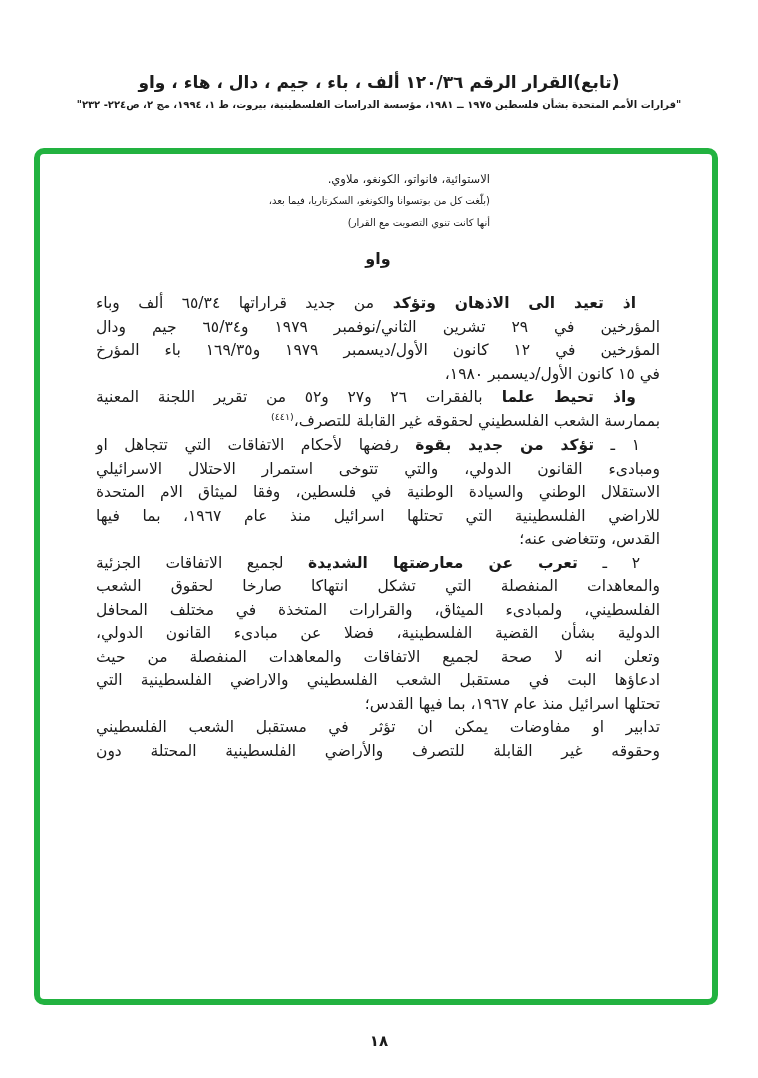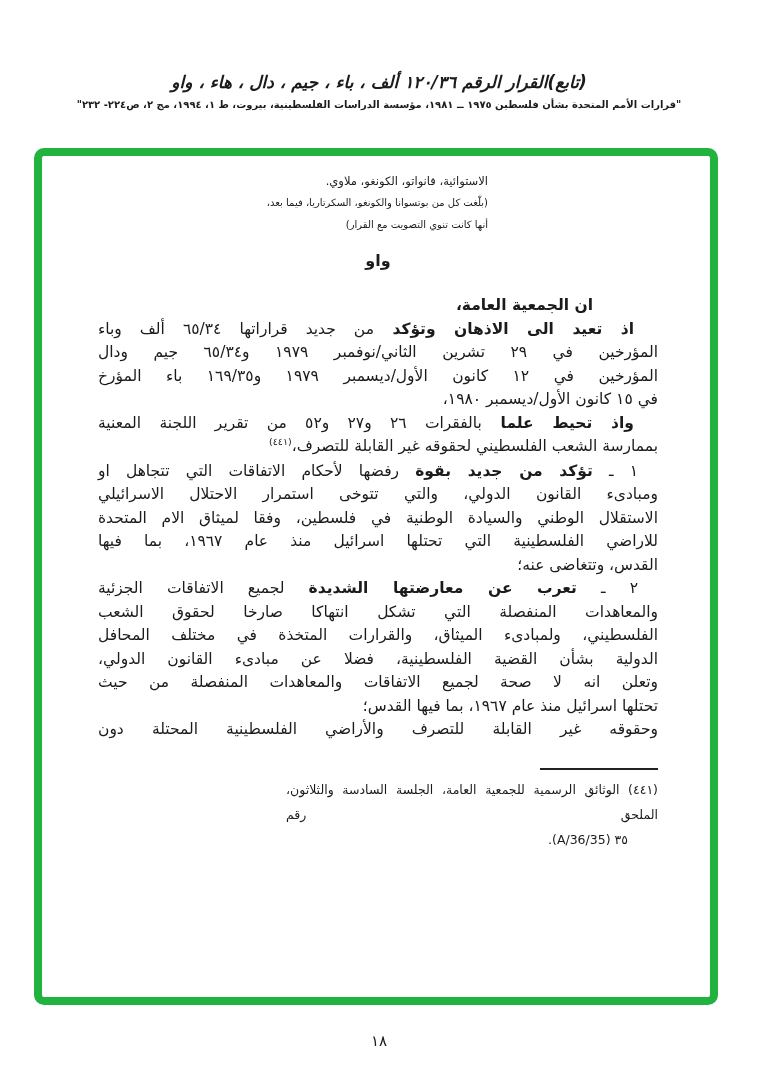--- a/index.html
+++ b/index.html
@@ -7,27 +7,27 @@
     position:relative;
     width:758px;height:1078px;
     background:#ffffff;
     direction:rtl;
     font-family:"DejaVu Sans",sans-serif;
     color:#1b1b1b;
     overflow:hidden;
   }
   
   .header{position:absolute;top:72px;left:0;width:758px;text-align:center;}
-  .title{font-size:17px;font-weight:bold;letter-spacing:0.5px;font-style:italic;}
+  .title{font-size:17px;font-weight:bold;letter-spacing:0.5px;}
   .source{margin-top:7px;font-size:10px;font-weight:bold;white-space:nowrap;}
   
   .green-frame{
     position:absolute;left:34px;top:148px;
     width:684px;height:857px;
-    border:8px solid #0ea5e9;border-radius:10px;
+    border:6px solid #0ea5e9;border-radius:10px;
     box-sizing:border-box;
   }
   .content{padding:14px 52px 0 56px;}
   
   .continuation{margin-left:0;margin-right:170px;text-align:right;}
   .cont-line{white-space:nowrap;line-height:22px;}
   .cont-main{font-size:11.5px;}
   .cont-small{font-size:10px;}
   
   .section-heading{margin-top:12px;text-align:center;font-weight:bold;font-size:16px;line-height:26px;}
@@ -39,66 +39,60 @@
   .bline b{font-weight:bold;}
   .sup{font-size:9.5px;position:relative;top:-6px;}
   
   .footnote{margin-top:26px;font-size:12.5px;}
   .footnote-rule{width:118px;height:2px;background:#222;margin-bottom:7px;}
   .fline{line-height:25px;}
   .fline.lastline{padding-left:0;padding-right:30px;}
   .footnote-block{width:372px;}
   
   .page-number{position:absolute;top:1032px;left:0;width:758px;text-align:center;
-    font-size:15px;font-weight:normal;}
+    font-size:15px;font-weight:bold;}
 </style>
 </head>
 <body>
 
 <div class="page" style="color: rgb(27, 27, 27);">
 
   <div class="header">
     <div class="title">(تابع)القرار الرقم ١٢٠/٣٦ ألف ، باء ، جيم ، دال ، هاء ، واو</div>
     <div class="source">"قرارات الأمم المتحدة بشأن فلسطين ١٩٧٥ ــ ١٩٨١، مؤسسة الدراسات الفلسطينية، بيروت، ط ١، ١٩٩٤، مج ٢، ص٢٢٤- ٢٣٢"</div>
   </div>
 
   <div class="green-frame" style="border-color: rgb(34, 178, 64);">
     <div class="content">
       <div class="continuation">
           <div class="cont-line cont-main">الاستوائية، فانواتو، الكونغو، ملاوي.</div>
           <div class="cont-line cont-small">(بلّغت كل من بوتسوانا والكونغو، السكرتاريا، فيما بعد،</div>
           <div class="cont-line cont-small">أنها كانت تنوي التصويت مع القرار)</div>
         </div>
       <div class="section-heading">واو</div>
       <div class="body-lines">
-          <div class="bline lastline" style="padding-right: 65px;"><b>ان الجمعية العامة،</b></div>
           <div class="bline jline" style="padding-right: 24px;"><b>اذ تعيد الى الاذهان وتؤكد </b><span>من جديد قراراتها ٦٥/٣٤ ألف وباء</span></div>
           <div class="bline jline"><span>المؤرخين في ٢٩ تشرين الثاني/نوفمبر ١٩٧٩ و٦٥/٣٤ جيم ودال</span></div>
           <div class="bline jline"><span>المؤرخين في ١٢ كانون الأول/ديسمبر ١٩٧٩ و١٦٩/٣٥ باء المؤرخ</span></div>
           <div class="bline lastline"><span>في ١٥ كانون الأول/ديسمبر ١٩٨٠،</span></div>
           <div class="bline jline" style="padding-right: 24px;"><b>واذ تحيط علما </b><span>بالفقرات ٢٦ و٢٧ و٥٢ من تقرير اللجنة المعنية</span></div>
           <div class="bline lastline"><span>بممارسة الشعب الفلسطيني لحقوقه غير القابلة للتصرف،</span><span class="sup">(٤٤١)</span></div>
           <div class="bline jline" style="padding-right: 20px;"><span>١ ـ </span><b>تؤكد من جديد بقوة</b><span> رفضها لأحكام الاتفاقات التي تتجاهل او</span></div>
           <div class="bline jline"><span>ومبادىء القانون الدولي، والتي تتوخى استمرار الاحتلال الاسرائيلي</span></div>
           <div class="bline jline"><span>الاستقلال الوطني والسيادة الوطنية في فلسطين، وفقا لميثاق الام المتحدة</span></div>
           <div class="bline jline"><span>للاراضي الفلسطينية التي تحتلها اسرائيل منذ عام ١٩٦٧، بما فيها</span></div>
           <div class="bline lastline"><span>القدس، وتتغاضى عنه؛</span></div>
           <div class="bline jline" style="padding-right: 20px;"><span>٢ ـ </span><b>تعرب عن معارضتها الشديدة</b><span> لجميع الاتفاقات الجزئية</span></div>
           <div class="bline jline"><span>والمعاهدات المنفصلة التي تشكل انتهاكا صارخا لحقوق الشعب</span></div>
           <div class="bline jline"><span>الفلسطيني، ولمبادىء الميثاق، والقرارات المتخذة في مختلف المحافل</span></div>
           <div class="bline jline"><span>الدولية بشأن القضية الفلسطينية، فضلا عن مبادىء القانون الدولي،</span></div>
           <div class="bline jline"><span>وتعلن انه لا صحة لجميع الاتفاقات والمعاهدات المنفصلة من حيث</span></div>
+          <div class="bline jline"><span>ادعاؤها البت في مستقبل الشعب الفلسطيني والاراضي الفلسطينية التي</span></div>
           <div class="bline lastline"><span>تحتلها اسرائيل منذ عام ١٩٦٧، بما فيها القدس؛</span></div>
+          <div class="bline jline"><span>تدابير او مفاوضات يمكن ان تؤثر في مستقبل الشعب الفلسطيني</span></div>
           <div class="bline jline"><span>وحقوقه غير القابلة للتصرف والأراضي الفلسطينية المحتلة دون</span></div>
         </div>
-      <div class="footnote footnote-block">
-        <div class="footnote-rule"></div>
-        <div class="footnote-lines">
-            <div class="fline jline"><span>(٤٤١) الوثائق الرسمية للجمعية العامة، الجلسة السادسة والثلاثون، الملحق رقم</span></div>
-            <div class="fline lastline"><span>٣٥ (A/36/35).</span></div>
-          </div>
-      </div>
     </div>
   </div>
 
   <div class="page-number">١٨</div>
 
 </div>
 
 </body></html>

